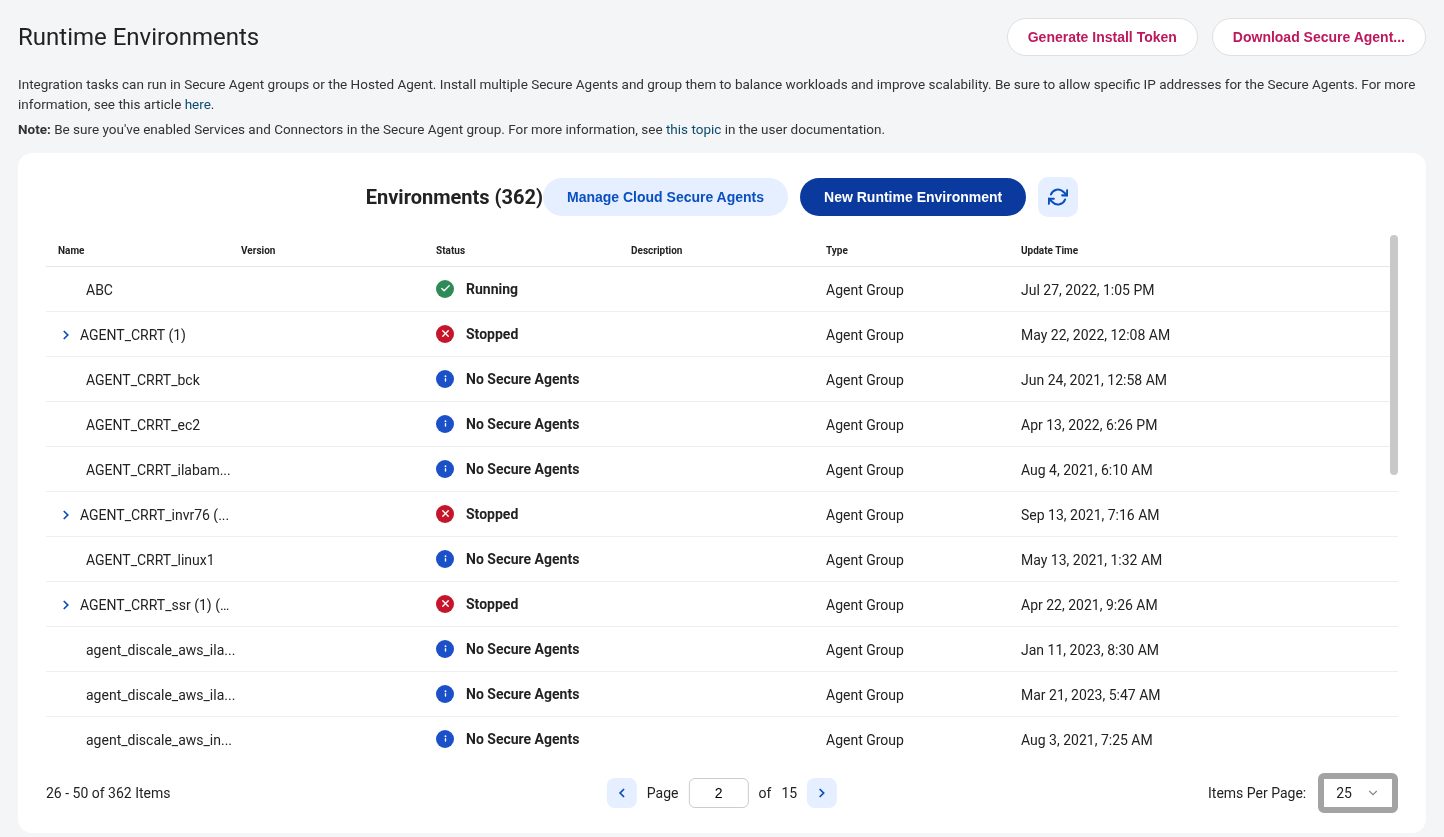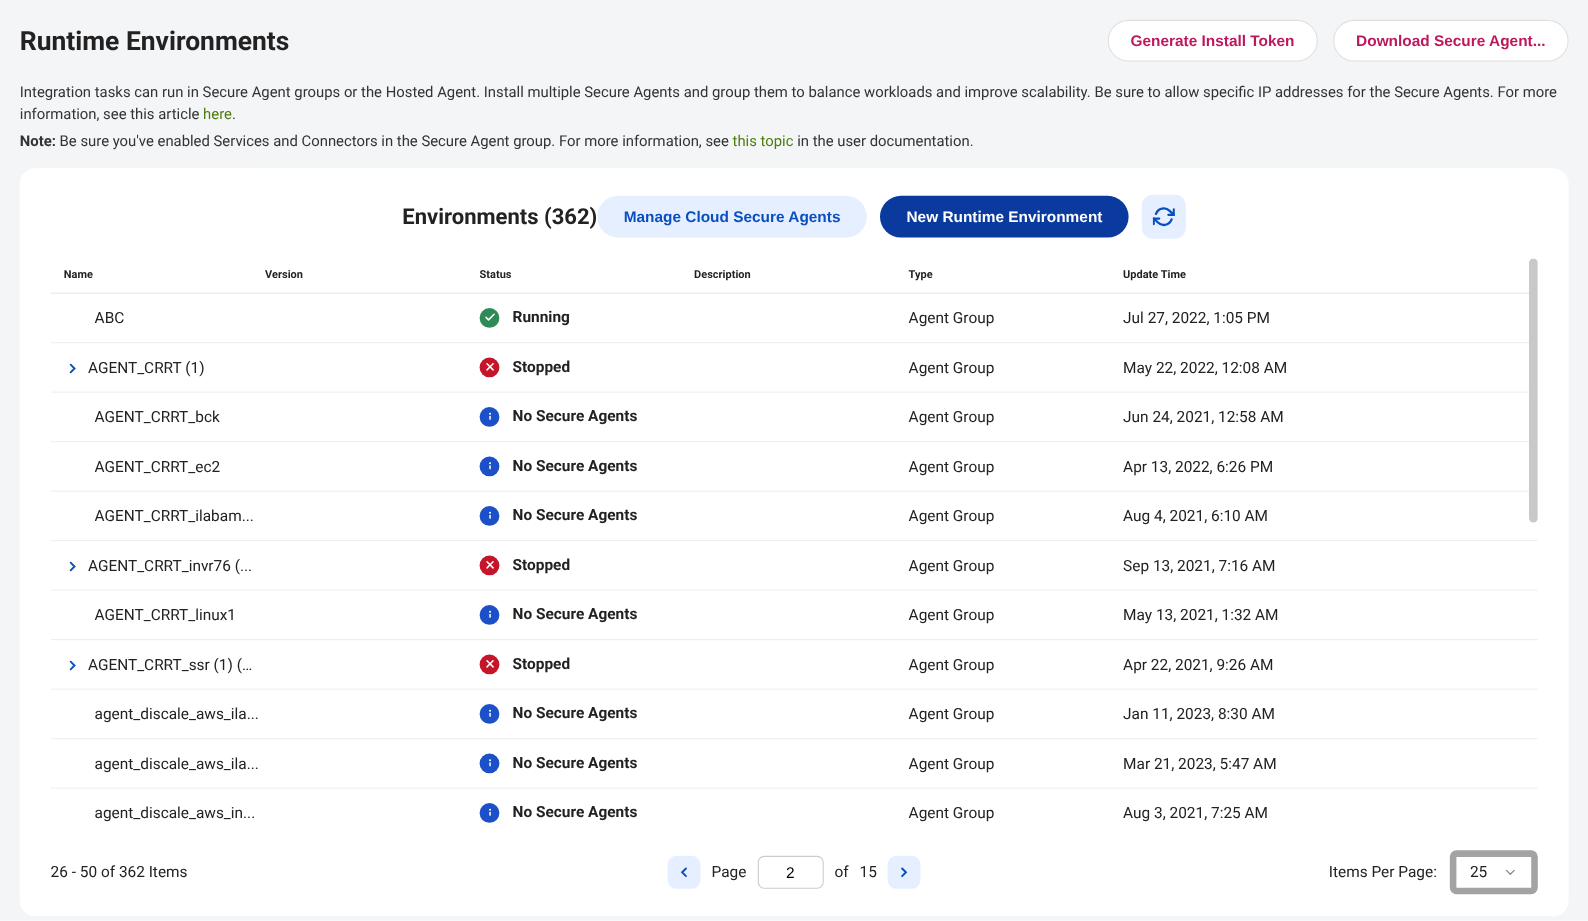--- a/index.html
+++ b/index.html
@@ -16,21 +16,21 @@
   padding: 18px;
 }
 .header-row {
   display: flex;
   justify-content: space-between;
   align-items: center;
   margin-bottom: 18px;
 }
 .page-title {
   font-size: 24px;
-  font-weight: 700;
+  font-weight: 400;
   color: #222;
 }
 .header-actions {
   display: flex;
   gap: 14px;
 }
 .btn-outline {
   background: #fff;
   border: 1px solid #e0e0e0;
   color: #be185d;
@@ -40,21 +40,21 @@
   font-size: 14px;
   cursor: pointer;
 }
 .info-text {
   font-size: 13.5px;
   color: #333;
   line-height: 1.5;
   margin-bottom: 4px;
 }
 .info-text a {
-  color: #4d7c0f;
+  color: #0c4a6e;
   text-decoration: none;
 }
 .info-text strong { font-weight: 700; }
 .card {
   background: #fff;
   border-radius: 14px;
   margin-top: 14px;
   padding: 24px 28px 20px 28px;
   height: 680px;
   display: flex;

